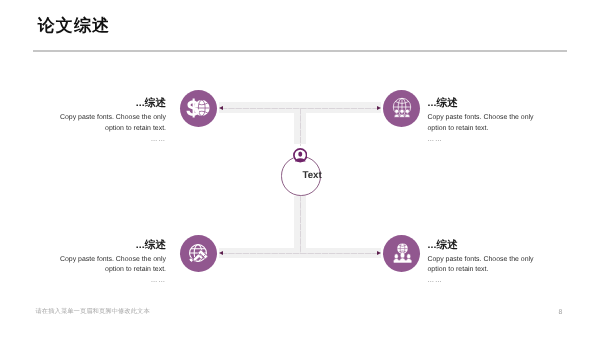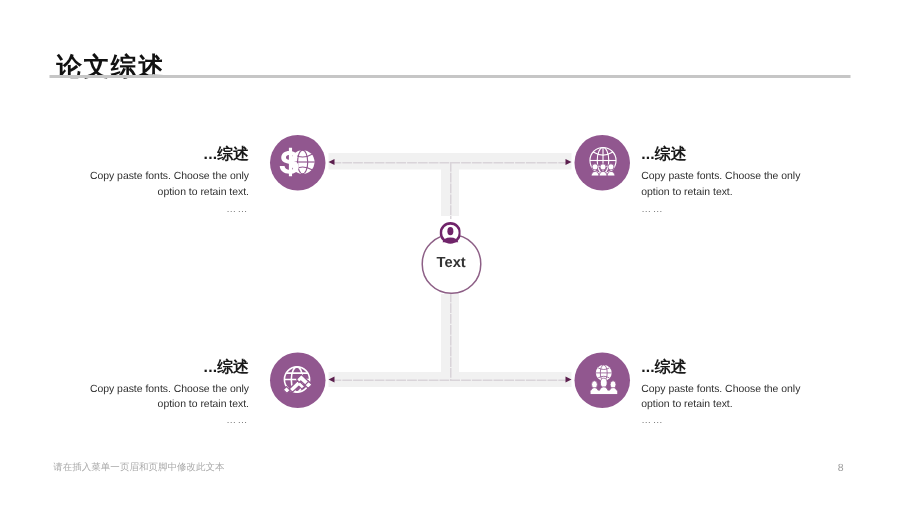--- a/index.html
+++ b/index.html
@@ -7,21 +7,21 @@
     width:600px;height:337px;background:#ffffff;overflow:hidden;
     font-family:"Liberation Sans",sans-serif;
     -webkit-font-smoothing:antialiased;
     text-rendering:geometricPrecision;
   }
   .slide{position:relative;width:600px;height:337px;background:#fff;}
   .title,.blk .hd,.blk .bd,.blk .dots,.center-label,.footer,.pageno{will-change:opacity;}
 
   
   .title{
-    position:absolute;left:37.7px;top:37px;
+    position:absolute;left:37.7px;top:18px;
     font-size:17px;font-weight:bold;color:#111;letter-spacing:1.1px;
     line-height:16px;white-space:nowrap;
   }
   .title-rule{
     position:absolute;left:33px;top:50px;width:534px;height:1.7px;
     background:#c6c6c6;
   }
 
   
   .hbar{position:absolute;height:10.5px;background:#f1f1f1;}
@@ -39,21 +39,21 @@
   }
   .node svg{display:block;}
 
   
   .center-ring{
     position:absolute;width:39.5px;height:39.5px;border-radius:50%;
     border:1px solid #8d5f86;background:#fff;box-sizing:border-box;
   }
   .center-label{
     position:absolute;font-size:9.8px;font-weight:bold;color:#333;
-    text-align:center;width:42px;line-height:10px;
+    text-align:right;width:42px;line-height:10px;
   }
   .center-badge{
     position:absolute;width:14.5px;height:14.5px;border-radius:50%;
     background:#fff;display:flex;align-items:center;justify-content:center;
   }
 
   
   .blk{position:absolute;width:110px;margin-top:12px;}
   .blk .hd{font-size:10.5px;font-weight:bold;color:#1a1a1a;line-height:11px;letter-spacing:.1px;}
   .blk .bd{font-size:6.95px;color:#2e2e2e;line-height:10.5px;margin-top:4px;}

